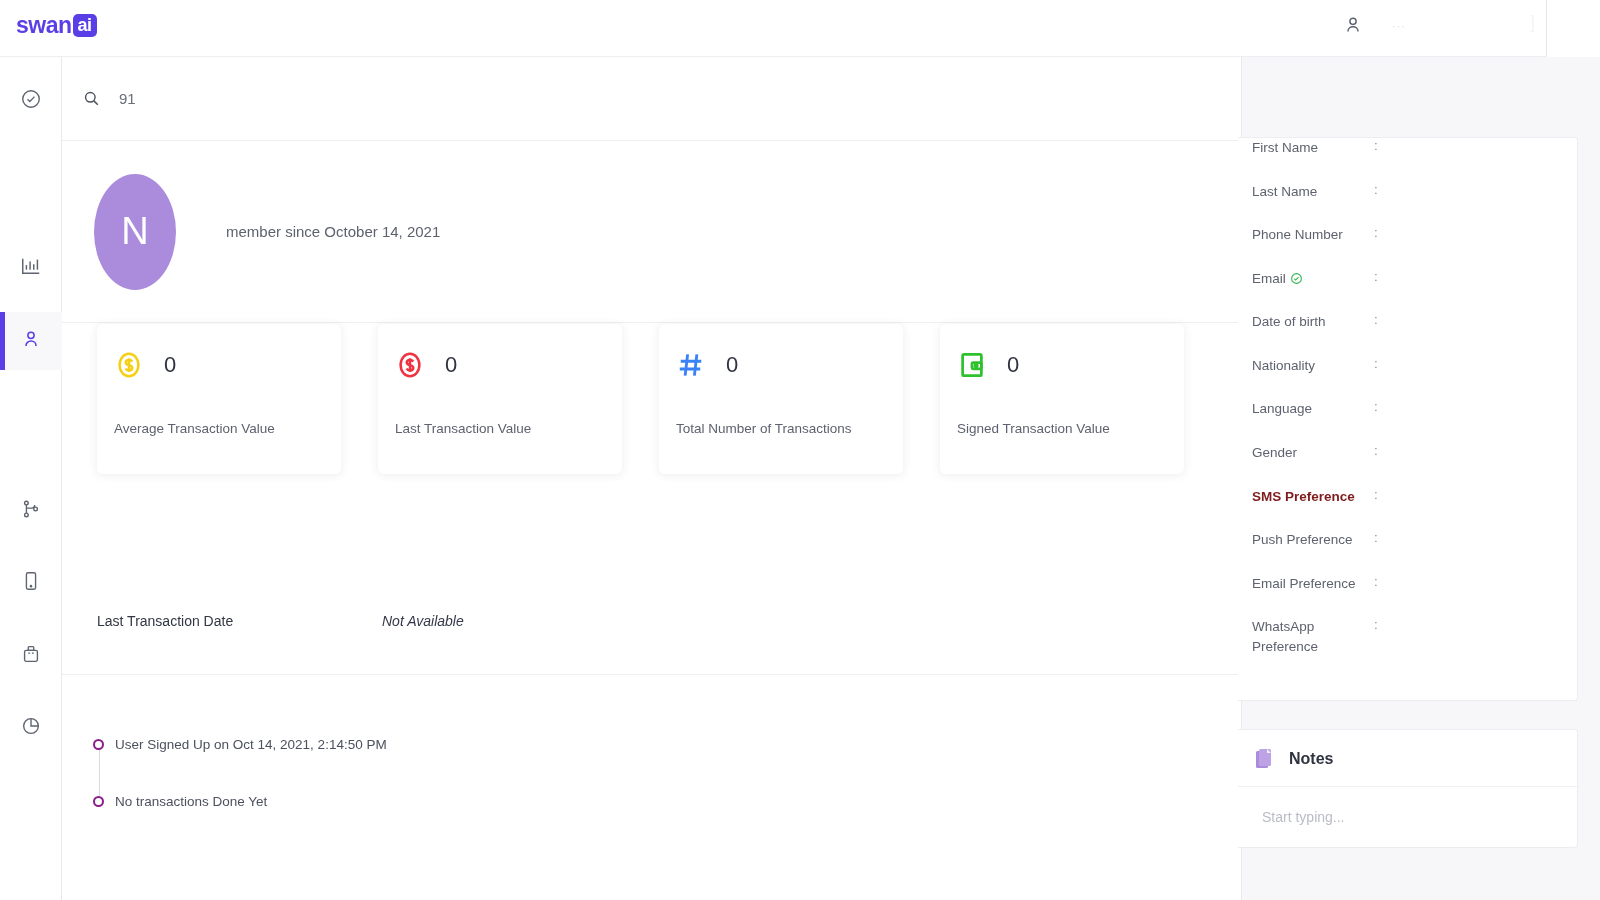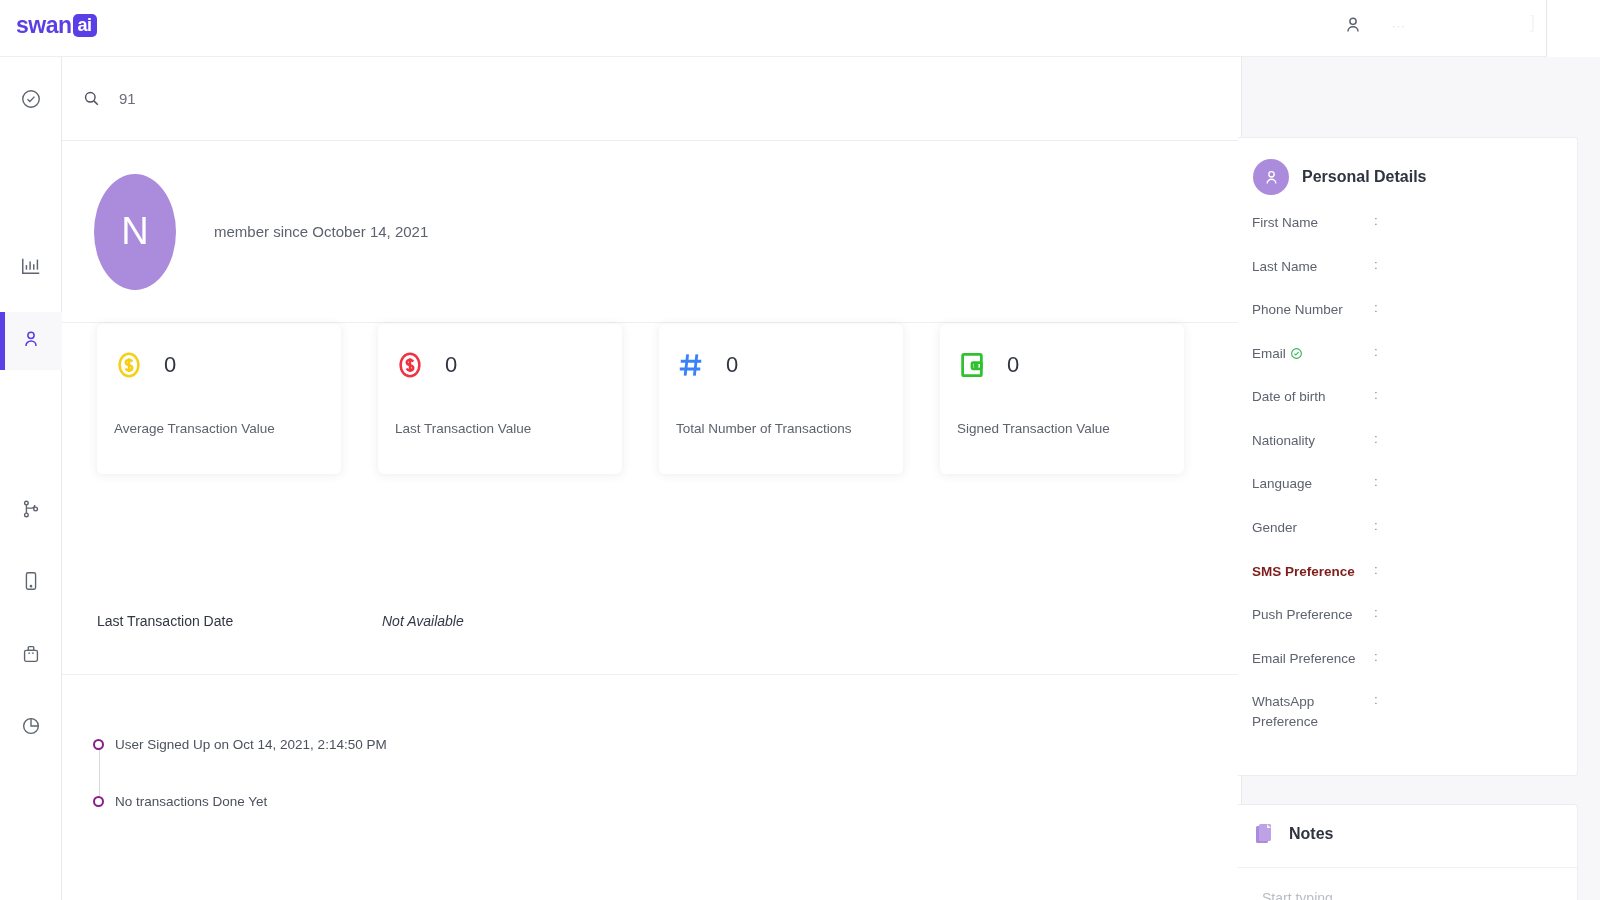--- a/index.html
+++ b/index.html
@@ -101,21 +101,21 @@
   }
   .avatar {
     margin-left: 32px;
     width: 82px; height: 116px;
     background: #ab8cdc;
     border-radius: 50%;
     display: flex; align-items: center; justify-content: center;
     color: #ffffff; font-size: 38px;
   }
   .member-since {
-    margin-left: 38px; font-size: 15px; color: #5d626e;
+    margin-left: 50px; font-size: 15px; color: #5d626e;
   }
 
   
   .cards {
     position: absolute; left: 0; top: 267px;
     width: 1179px; height: 208px;
     display: flex; align-items: flex-start;
     padding-left: 35px; padding-top: 93px;
     gap: 37px;
   }
@@ -220,21 +220,21 @@
     margin-left: 4px; width: 13px; height: 13px; color: #2fb64e;
   }
   .notes-card {
     margin-top: 28px; margin-left: -4px;
     width: 340px; background: #ffffff;
     border: 1px solid #ededf1; border-left: none;
     border-radius: 0 4px 4px 0;
   }
   .notes-head {
     display: flex; align-items: center;
-    padding: 16px 0 20px 15px;
+    padding: 16px 0 14px 15px;
     border-bottom: 1px solid #f0f0f3;
   }
   .notes-icon { width: 24px; height: 26px; color: #ab8cdc; flex: none; }
   .notes-title {
     margin-left: 12px; font-size: 16px;
     font-weight: bold; color: #2f3440;
   }
   .notes-placeholder {
     padding: 22px 0 22px 24px;
     font-size: 14px; color: #b9bcc4;
@@ -422,29 +422,20 @@
         <span class="tl-dot"></span>
         <span class="tl-text">No transactions Done Yet</span>
       </div>
     </div>
   </div>
 </div>
 
 <div class="rightpanel">
 
   <div class="panel-card">
-    <div class="panel-head">
-      <span class="panel-head-avatar">
-        <svg viewBox="0 0 24 24" fill="none" stroke="currentColor" stroke-width="1.7">
-          <circle cx="12" cy="8" r="3.4"></circle>
-          <path d="M6.5 19.5c0-3.1 2.5-5.3 5.5-5.3s5.5 2.2 5.5 5.3"></path>
-        </svg>
-      </span>
-      <span class="panel-head-title">Personal Details</span>
-    </div>
 
     <div class="details">
 
       <div class="detail-row">
         <span class="detail-label">First Name</span>
         <span class="detail-colon">:</span>
         <span class="detail-value"></span>
       </div>
 
       <div class="detail-row">

